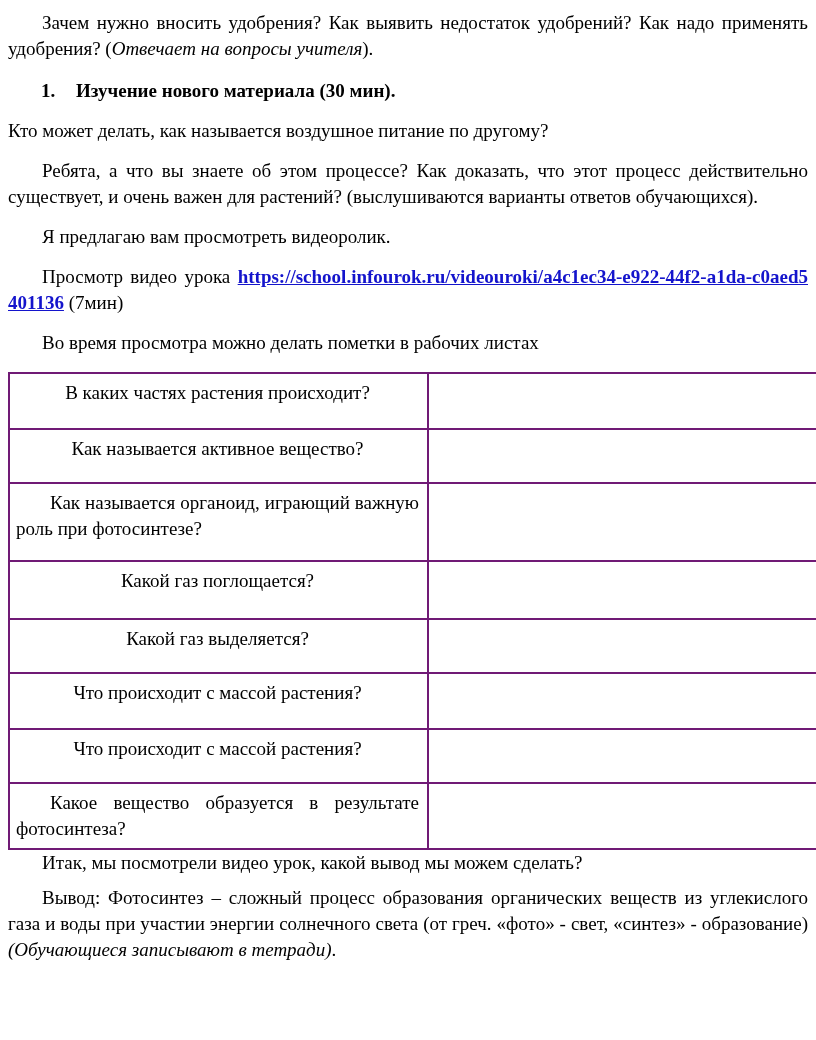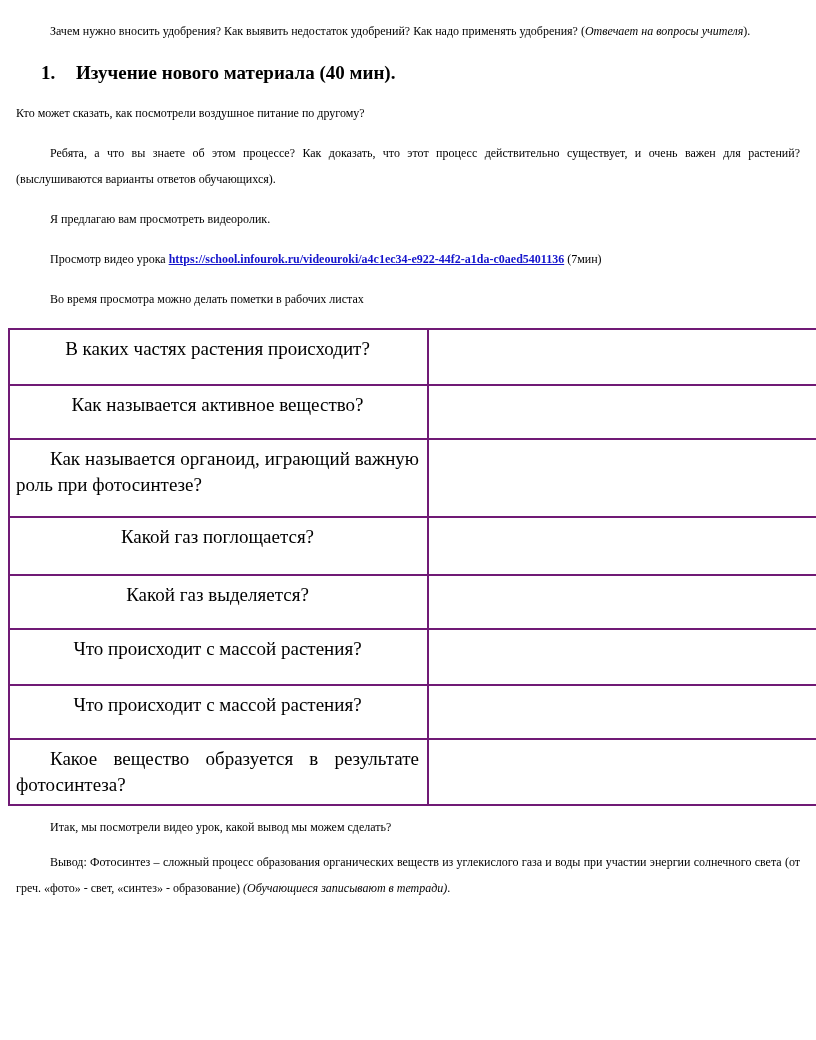--- a/index.html
+++ b/index.html
@@ -17,22 +17,22 @@
   .page {
     position: relative;
     width: 816px;
     height: 1040px;
     box-sizing: border-box;
     padding: 10px 8px 0 8px;
   }
 
   
   p.para {
-    margin: 8px;
-    font-size: 12px;
+    margin: 0;
+    font-size: 19px;
     line-height: 26px;
     text-align: justify;
     text-justify: inter-word;
   }
   p.indent { text-indent: 34px; }
   p.gap-sm { margin-top: 9px; }
   p.gap-md { margin-top: 14px; }
 
   .bold { font-weight: normal; }
   .ital { font-style: italic; }
@@ -97,25 +97,25 @@
 </style>
 </head>
 <body>
 
 <div class="page">
 
   <p class="para indent"><span>Зачем нужно вносить удобрения? Как выявить недостаток удобрений? Как надо применять удобрения? (</span><span class="ital">Отвечает на вопросы учителя</span><span>).</span></p>
 
   <div class="numbered">
     <span class="num">1.</span>
-    <span class="heading-text">Изучение нового материала (40 мин).</span>
+    <span class="heading-text">Изучение нового материала (30 мин).</span>
   </div>
 
 
-  <p class="para gap-md">Кто может сказать, как посмотрели воздушное питание по другому?</p>
+  <p class="para gap-md">Кто может делать, как называется воздушное питание по другому?</p>
 
 
   <p class="para indent gap-md">Ребята, а что вы знаете об этом процессе? Как доказать, что этот процесс действительно существует, и очень важен для растений? (выслушиваются варианты ответов обучающихся).</p>
 
   <p class="para indent gap-md">Я предлагаю вам просмотреть видеоролик.</p>
 
   <p class="para indent gap-md"><span class="bold">Просмотр видео урока </span><a class="link" href="#">https://school.infourok.ru/videouroki/a4c1ec34-e922-44f2-a1da-c0aed5401136</a><span class="bold"> (7мин)</span></p>
 
   <p class="para indent gap-md">Во время просмотра можно делать пометки в рабочих листах</p>
 

